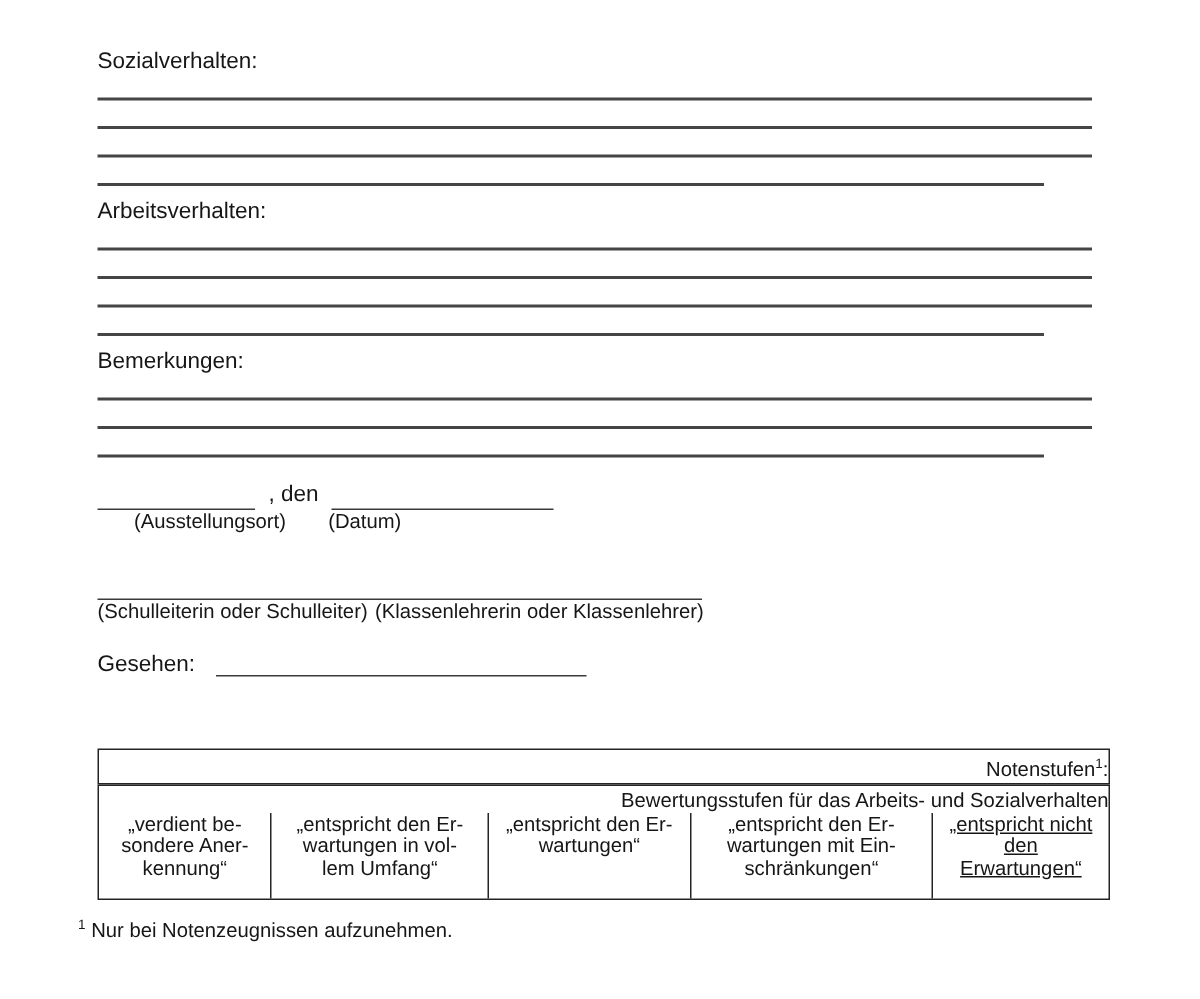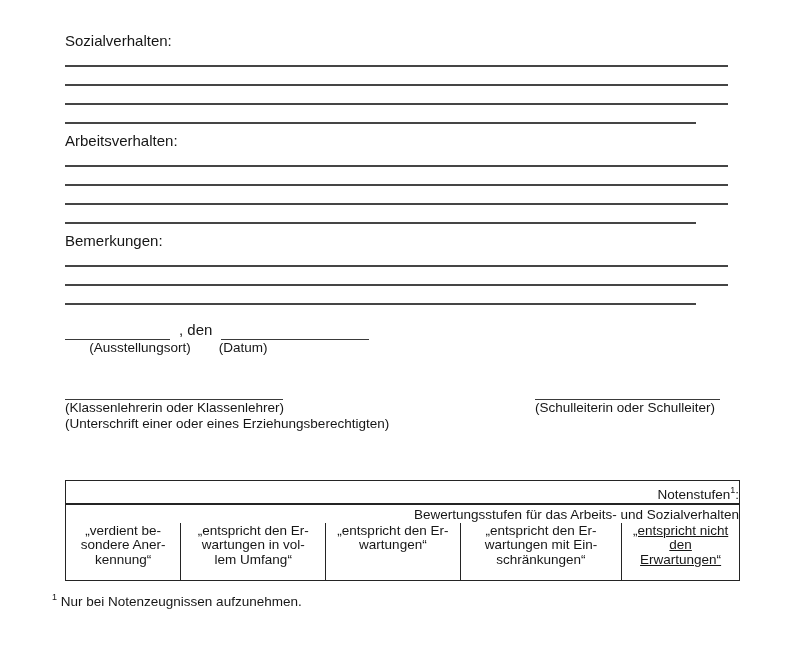--- a/index.html
+++ b/index.html
@@ -95,31 +95,34 @@
     <span class="u place-line"></span>
     <span class="den">, den</span>
     <span class="u date-line"></span>
   </div>
   <div class="date-labels">
     <span class="dl-place">(Ausstellungsort)</span>
     <span class="dl-date">(Datum)</span>
   </div>
 
   <div class="sig-row">
+    <div class="sig-col right">
+      <div class="sig-line right"></div>
+      <div class="sig-label">(Schulleiterin oder Schulleiter)</div>
+    </div>
     <div class="sig-col left">
       <div class="sig-line left"></div>
       <div class="sig-label">(Klassenlehrerin oder Klassenlehrer)</div>
     </div>
-    <div class="sig-col right">
-      <div class="sig-line right"></div>
-      <div class="sig-label">(Schulleiterin oder Schulleiter)</div>
-    </div>
   </div>
 
-  <div class="seen-sub">(Unterschrift einer oder eines Erziehungsberechtigten)</div>
+  <div class="seen-row">
+    <span class="seen-label">Gesehen:</span>
+    <span class="seen-line"></span>
+  </div>
 
   <div class="tbl grade-tbl">
     <div class="tbl-title">
       <span>Notenstufen</span><sup>1</sup><span>:</span>
     </div>
   </div>
 
   <div class="tbl rating-tbl">
     <div class="tbl-title">Bewertungsstufen für das Arbeits- und Sozialverhalten</div>
     <div class="tbl-row">

